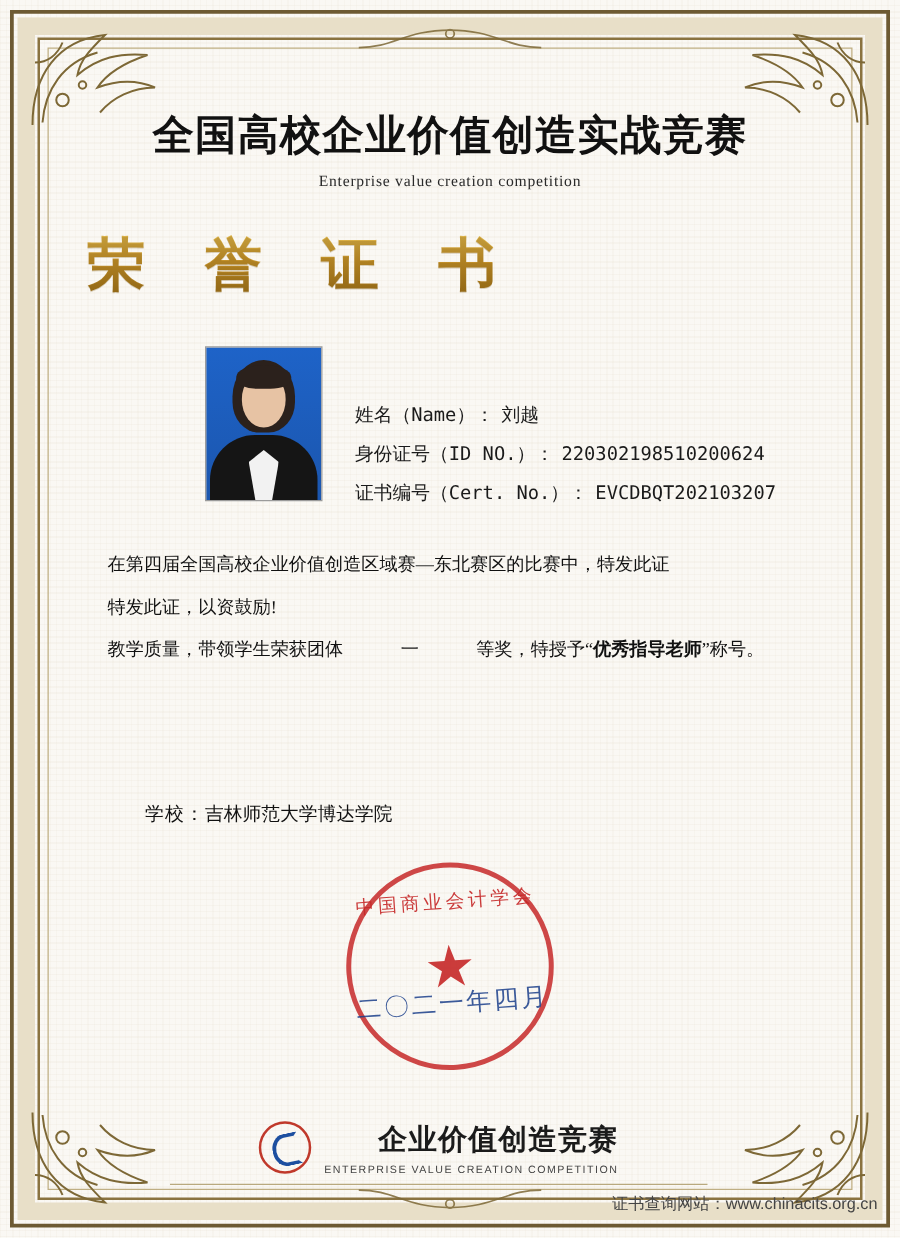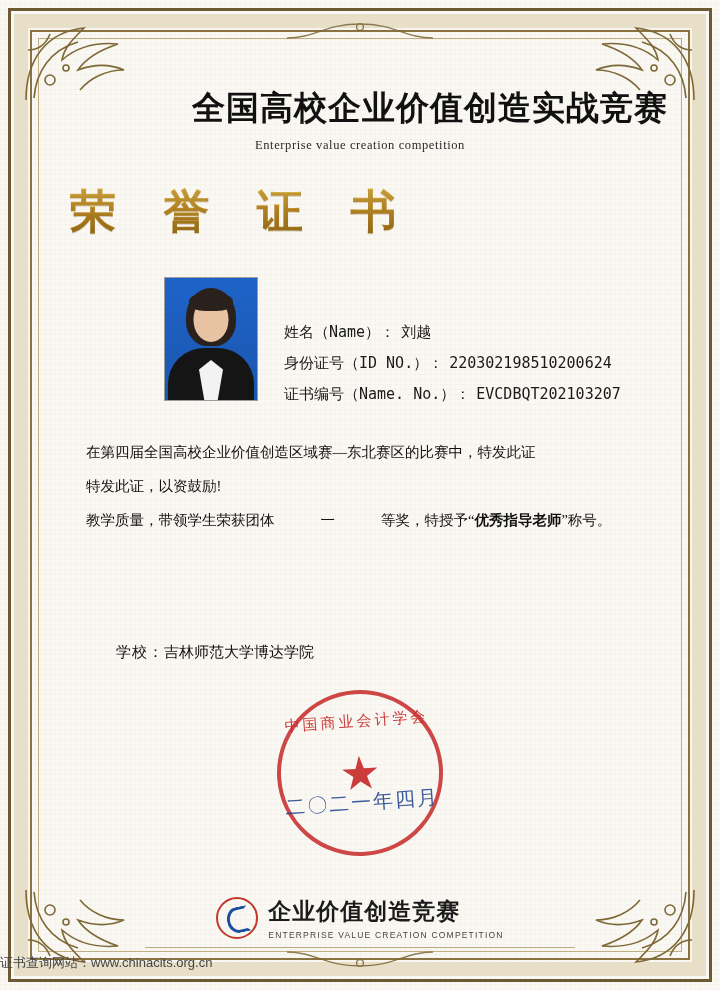--- a/index.html
+++ b/index.html
@@ -76,21 +76,21 @@
   .edge-mid.bottom{ left: 50%; bottom: 18px; transform: translateX(-50%) scaleY(-1); width: 150px; height: 26px; }
   .edge-mid svg { width: 100%; height: 100%; display:block; }
 
   
   .content {
     position: absolute;
     left: 52px; right: 52px; top: 56px; bottom: 48px;
   }
 
   .title-cn {
-    text-align: right;
+    text-align: center;
     font-family: "Liberation Serif", "DejaVu Serif", serif;
     font-weight: bold;
     font-size: 33px;
     letter-spacing: 1px;
     color: #111111;
     margin-top: 30px;
     white-space: nowrap;
   }
   .title-en {
     text-align: center;
@@ -247,23 +247,23 @@
     color: #1b3f8b;
     font-family: "Liberation Serif", "DejaVu Serif", serif;
     font-size: 20px;
     letter-spacing: 2px;
     opacity: .85;
   }
 
   
   .footer {
     position: absolute;
-    left: 0; right: 0;
+    left: 0; right: 18px;
     bottom: 18px;
-    text-align: left;
+    text-align: right;
   }
   .footer-logo-row {
     display: flex;
     align-items: center;
     justify-content: center;
     gap: 10px;
   }
   .logo-mark {
     width: 38px; height: 38px;
     border-radius: 50%;
@@ -384,21 +384,21 @@
         <div class="shirt"></div>
       </div>
       <div class="person-fields">
         <div>
           <span>姓名（Name）：</span><span class="val">刘越</span>
         </div>
         <div>
           <span>身份证号（ID NO.）：</span><span class="val">220302198510200624</span>
         </div>
         <div>
-          <span>证书编号（Name. No.）：</span><span class="val">EVCDBQT202103207</span>
+          <span>证书编号（Cert. No.）：</span><span class="val">EVCDBQT202103207</span>
         </div>
       </div>
     </div>
 
     <div class="body-text">
       <div>
         <span>在第四届全国高校企业价值创造区域赛—东北赛区的比赛中，特发此证</span>
       </div>
       <div>
         <span>特发此证，以资鼓励!</span>

